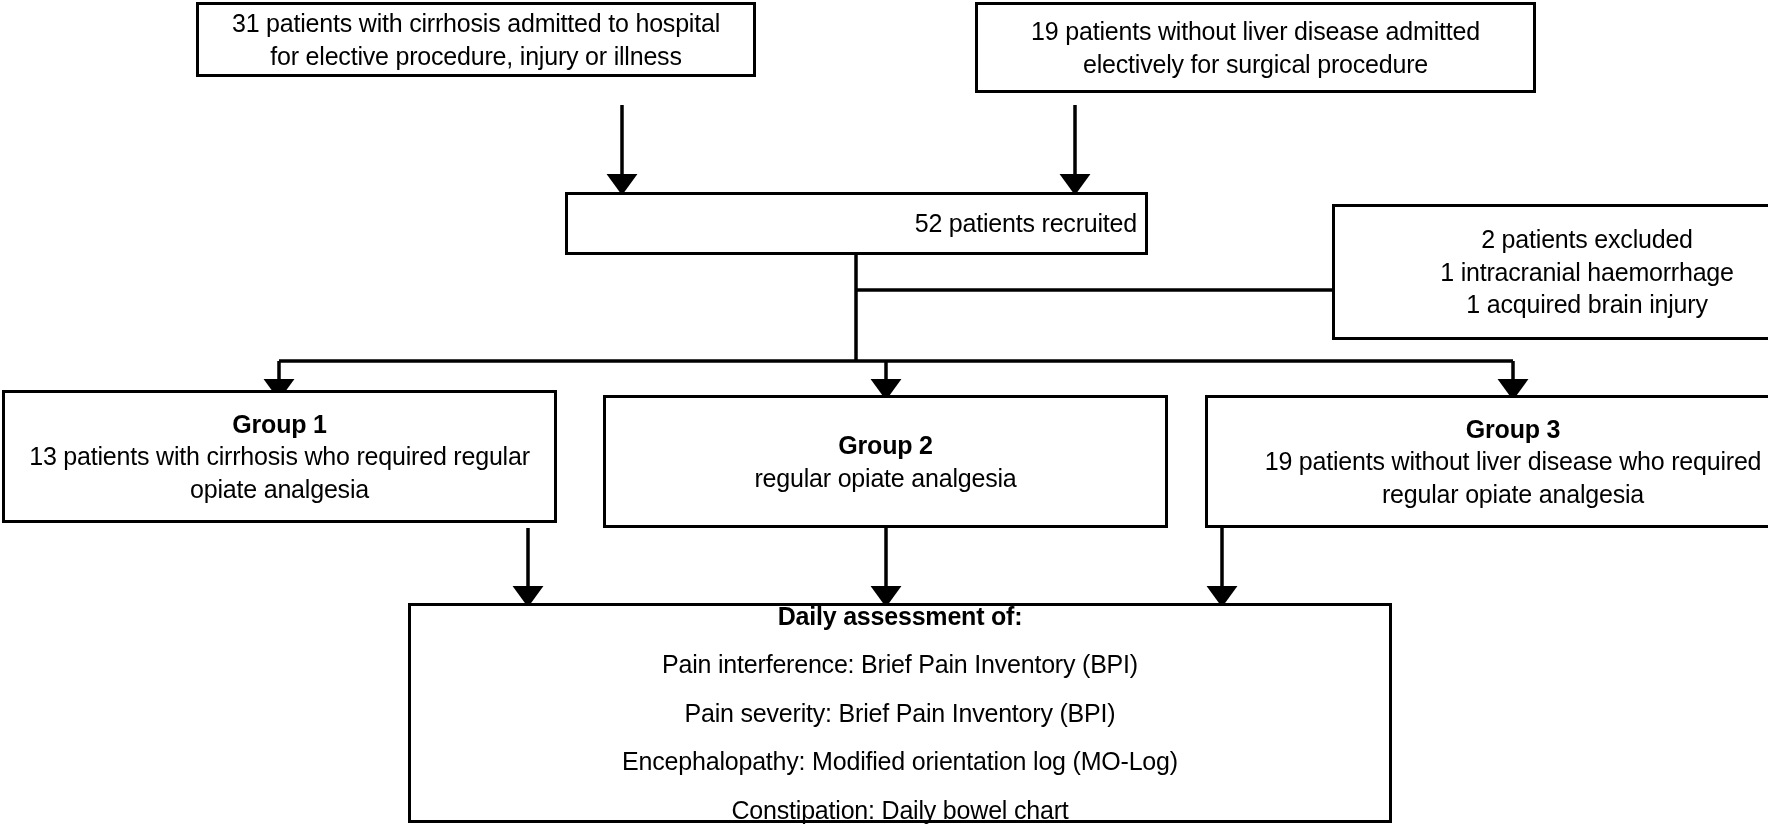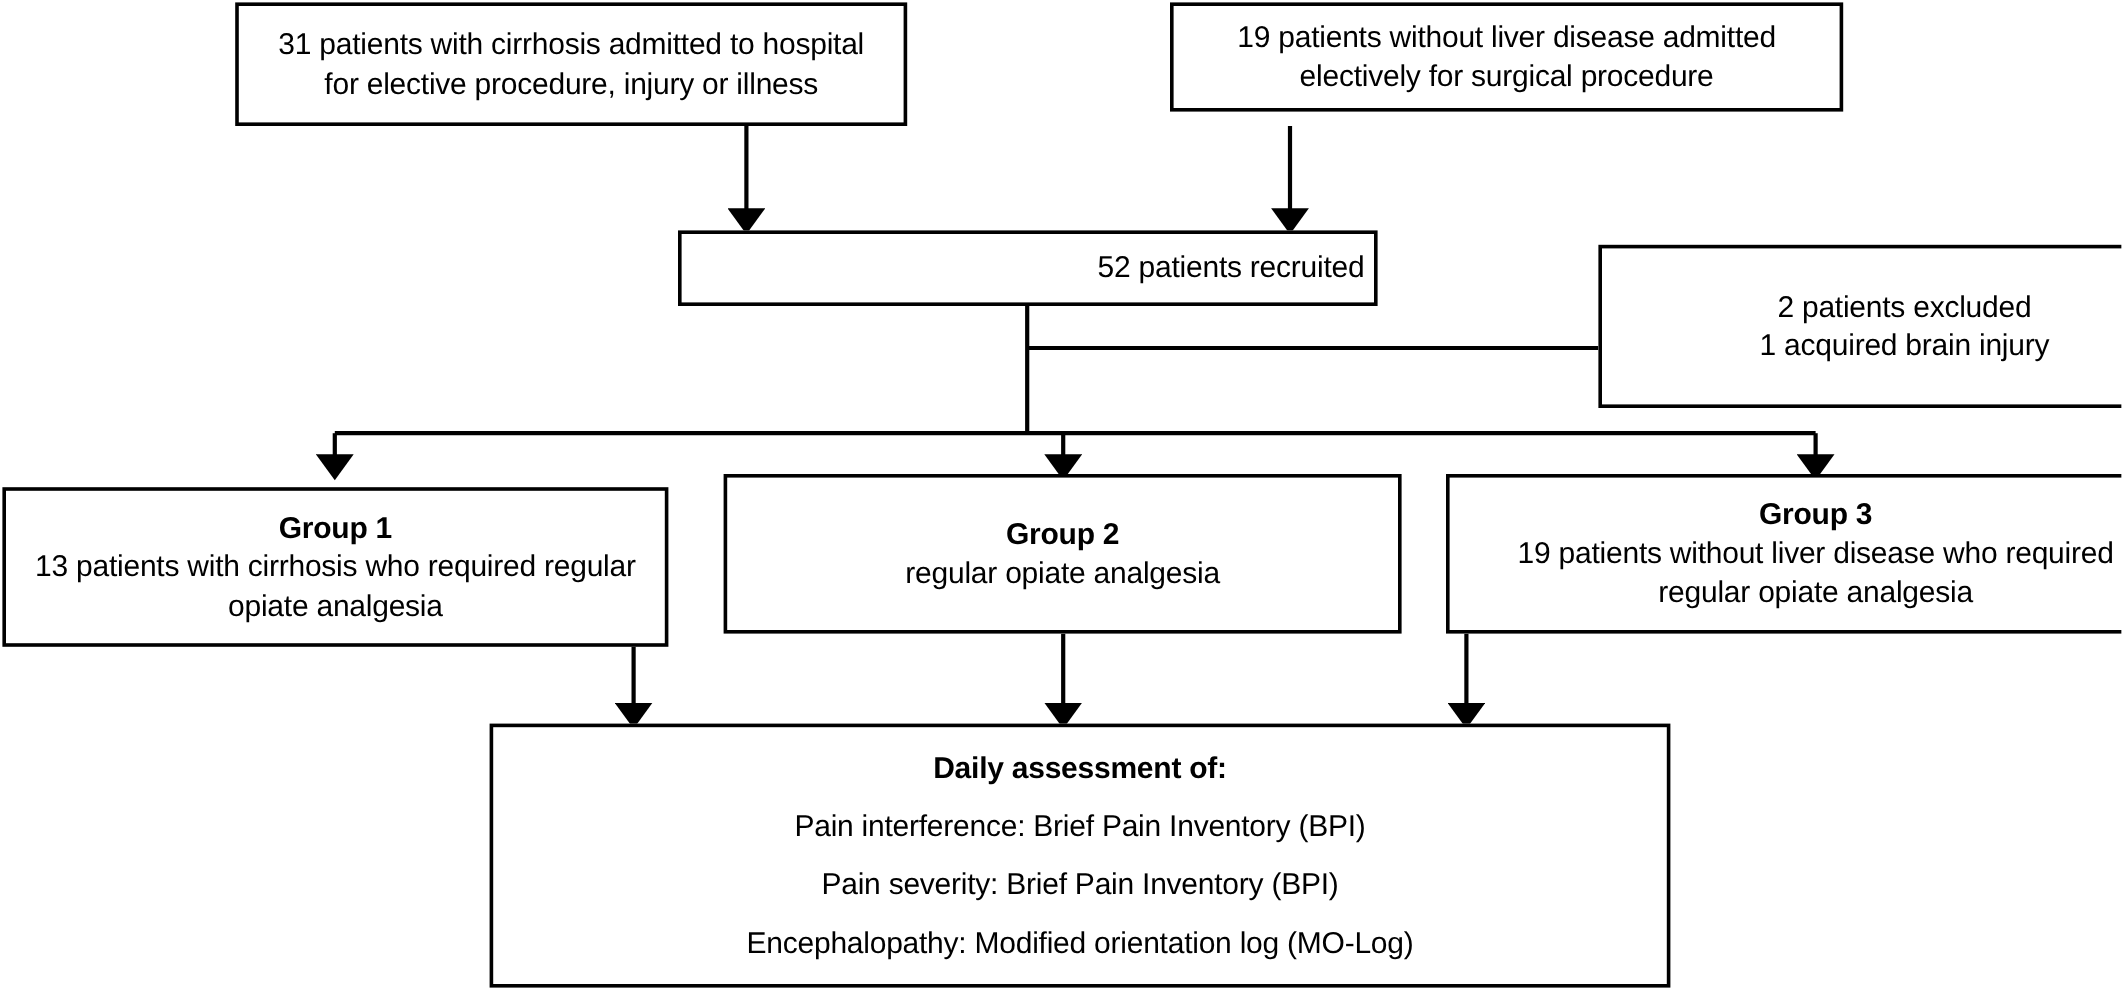--- a/index.html
+++ b/index.html
@@ -29,25 +29,25 @@
   }
   .box .line{display:block;white-space:nowrap;}
   .box .title{font-weight:bold;display:block;white-space:nowrap;}
   svg.edges{
     position:absolute;
     left:0;top:0;
     width:1768px;height:826px;
     pointer-events:none;
   }
   
-  #box-cirrhosis   {left:196px; top:2px;   width:560px; height:103px;}
+  #box-cirrhosis   {left:196px; top:2px;   width:560px; height:75px;}
   #box-noliver     {left:975px; top:2px;   width:561px; height:91px;}
   #box-recruited   {left:565px; top:192px; width:583px; height:63px;align-items:flex-end;}
   #box-excluded    {left:1332px;top:204px; width:510px; height:136px;}
-  #box-group1      {left:2px;   top:406px; width:555px; height:133px;}
+  #box-group1      {left:2px;   top:390px; width:555px; height:133px;}
   #box-group2      {left:603px; top:395px; width:565px; height:133px;}
   #box-group3      {left:1205px;top:395px; width:616px; height:133px;}
   #box-assessment  {left:408px; top:603px; width:984px; height:220px;gap:16px;}
 </style>
 </head>
 <body>
 
 <div id="canvas">
 
   <svg class="edges" viewBox="0 0 1768 826" xmlns="http://www.w3.org/2000/svg">
@@ -89,20 +89,21 @@
     <span class="line">19 patients without liver disease admitted</span>
     <span class="line">electively for surgical procedure</span>
   </div>
 
   <div class="box" id="box-recruited">
     <span class="line">52 patients recruited</span>
   </div>
 
   <div class="box" id="box-excluded">
     <span class="line">2 patients excluded</span>
+    <span class="line">1 intracranial haemorrhage</span>
     <span class="line">1 acquired brain injury</span>
   </div>
 
   <div class="box" id="box-group1">
     <span class="title">Group 1</span>
     <span class="line">13 patients with cirrhosis who required regular</span>
     <span class="line">opiate analgesia</span>
   </div>
 
   <div class="box" id="box-group2">
@@ -114,15 +115,16 @@
     <span class="title">Group 3</span>
     <span class="line">19 patients without liver disease who required</span>
     <span class="line">regular opiate analgesia</span>
   </div>
 
   <div class="box" id="box-assessment">
     <span class="title">Daily assessment of:</span>
     <span class="line">Pain interference: Brief Pain Inventory (BPI)</span>
     <span class="line">Pain severity: Brief Pain Inventory (BPI)</span>
     <span class="line">Encephalopathy: Modified orientation log (MO-Log)</span>
+    <span class="line">Constipation: Daily bowel chart</span>
   </div>
 
 </div>
 
 </body></html>

